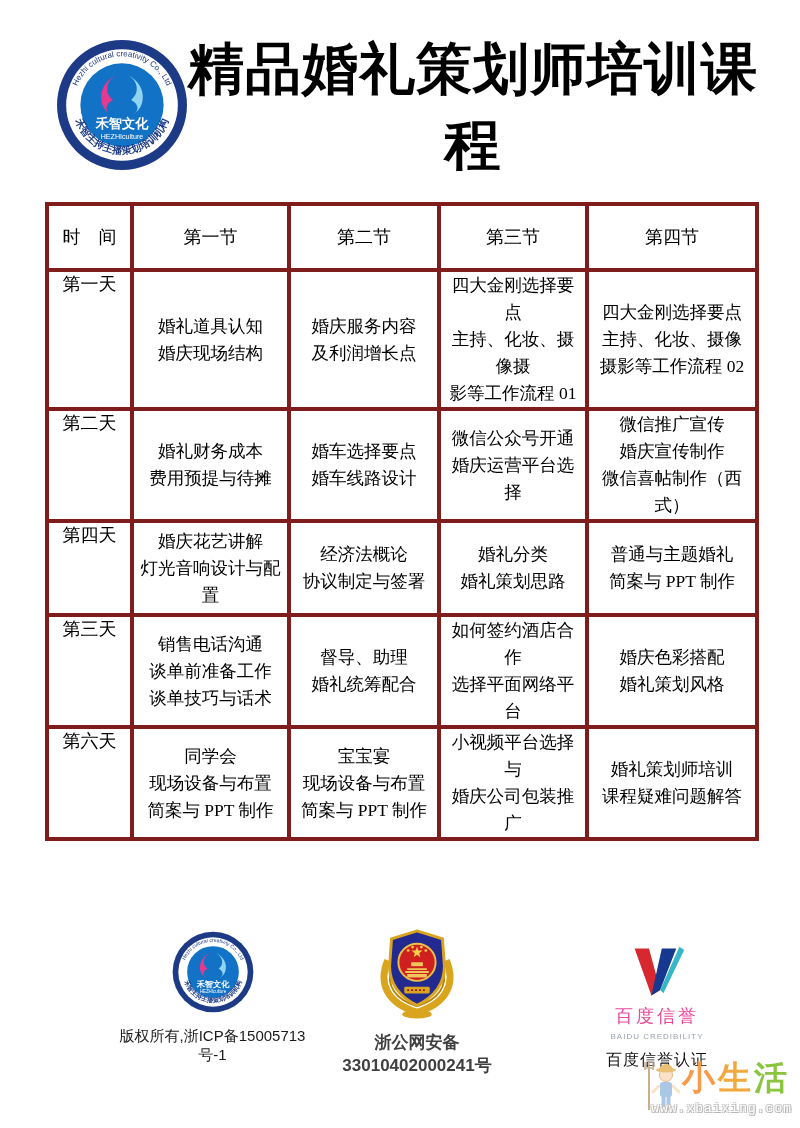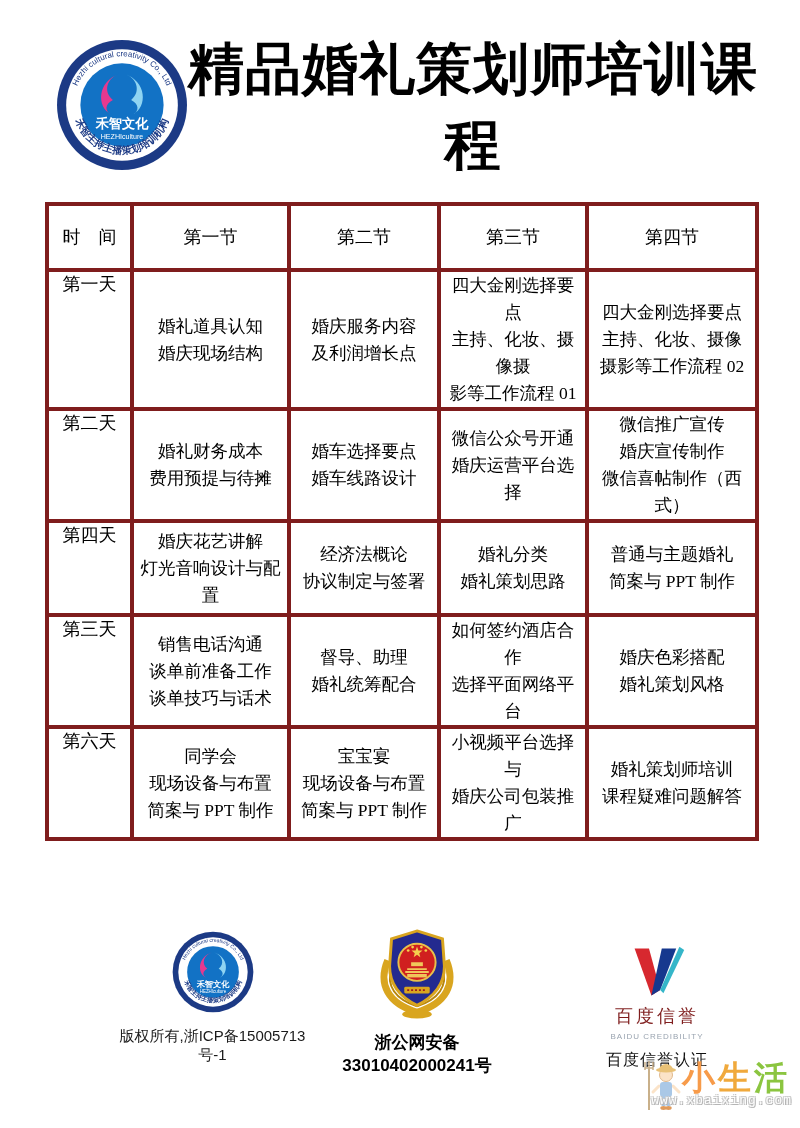--- a/index.html
+++ b/index.html
@@ -16,35 +16,35 @@
   table.schedule{border-collapse:collapse;table-layout:fixed;width:710px;font-size:17.5px;}
   table.schedule td{border:4px solid #7f1d1d;text-align:center;padding:0 4px;}
   td.hcell{height:62px;vertical-align:middle;font-size:18px;}
   td.day{vertical-align:top;padding-top:26px;font-size:18px;}
   td.cell{vertical-align:middle;white-space:pre-line;line-height:27px;}
 
   
   .f-left{position:absolute;top:931px;left:70px;width:195px;text-align:center;margin-left:45px;}
   .f-left p{margin:10px 0 0 0;font-family:"Liberation Sans","DejaVu Sans",sans-serif;font-size:15px;color:#1a1a1a;}
   .f-center{position:absolute;top:927px;left:307px;width:220px;text-align:center;}
-  .f-center p{margin:6px 0 12px 0;font-family:"Liberation Sans","DejaVu Sans",sans-serif;font-size:17px;font-weight:bold;color:#000000;}
+  .f-center p{margin:6px 0 12px 0;font-family:"Liberation Sans","DejaVu Sans",sans-serif;font-size:17px;font-weight:bold;color:#404040;}
   .f-right{position:absolute;top:942px;left:587px;width:140px;text-align:center;font-family:"Liberation Sans","DejaVu Sans",sans-serif;}
-  .baidu-cn{font-size:18px;color:#7f1d1d;letter-spacing:3px;margin-top:2px;}
+  .baidu-cn{font-size:18px;color:#ec4899;letter-spacing:3px;margin-top:2px;}
   .baidu-en{font-size:8px;color:#9aa4b0;letter-spacing:1px;margin-top:4px;}
   .baidu-label{font-size:16px;color:#111;margin-top:9px;letter-spacing:1px;}
 
   
   .watermark{position:absolute;right:8px;bottom:12px;width:152px;height:58px;}
   .wm-cartoon{position:absolute;left:0;bottom:2px;}
   .wm-brand{position:absolute;right:2px;top:-2px;font-size:33px;font-weight:bold;letter-spacing:3px;
             font-family:"Liberation Sans","DejaVu Sans",sans-serif;}
   .wm-c1{color:#f79b4a;}
   .wm-c2{color:#f0a93c;}
   .wm-c3{color:#8bc540;}
-  .wm-url{position:absolute;right:0;bottom:8px;font-size:13px;color:#fdfdfd;letter-spacing:1px;
+  .wm-url{position:absolute;right:0;bottom:0;font-size:13px;color:#fdfdfd;letter-spacing:1px;
           font-family:"Liberation Mono","DejaVu Sans Mono",monospace;
           text-shadow:1px 1px 0 #b5b5b5, -1px -1px 0 #cfcfcf, 1px -1px 0 #c5c5c5, -1px 1px 0 #c5c5c5;}
 
   .hidden-defs{position:absolute;width:0;height:0;}
 </style>
 </head>
 <body>
 
 <div class="page">
 

